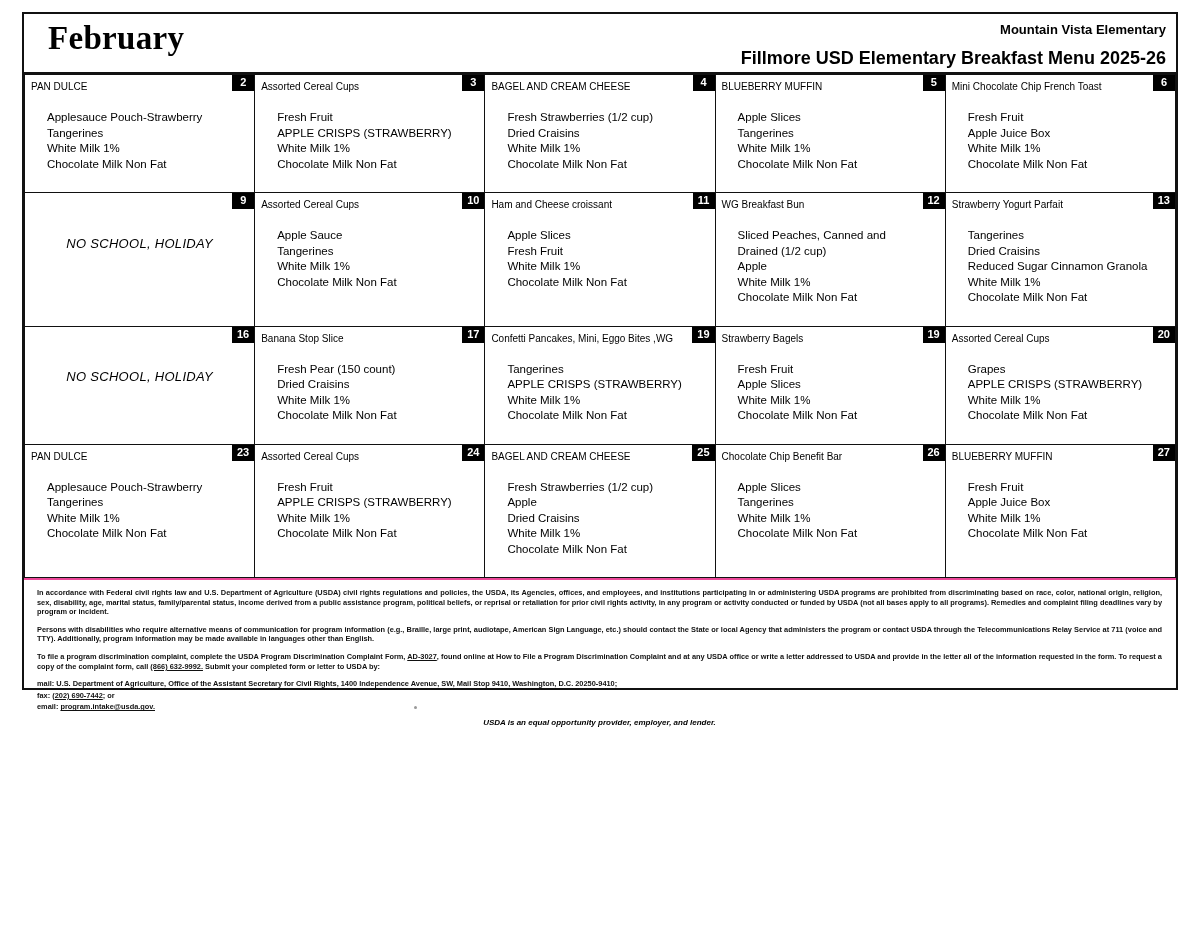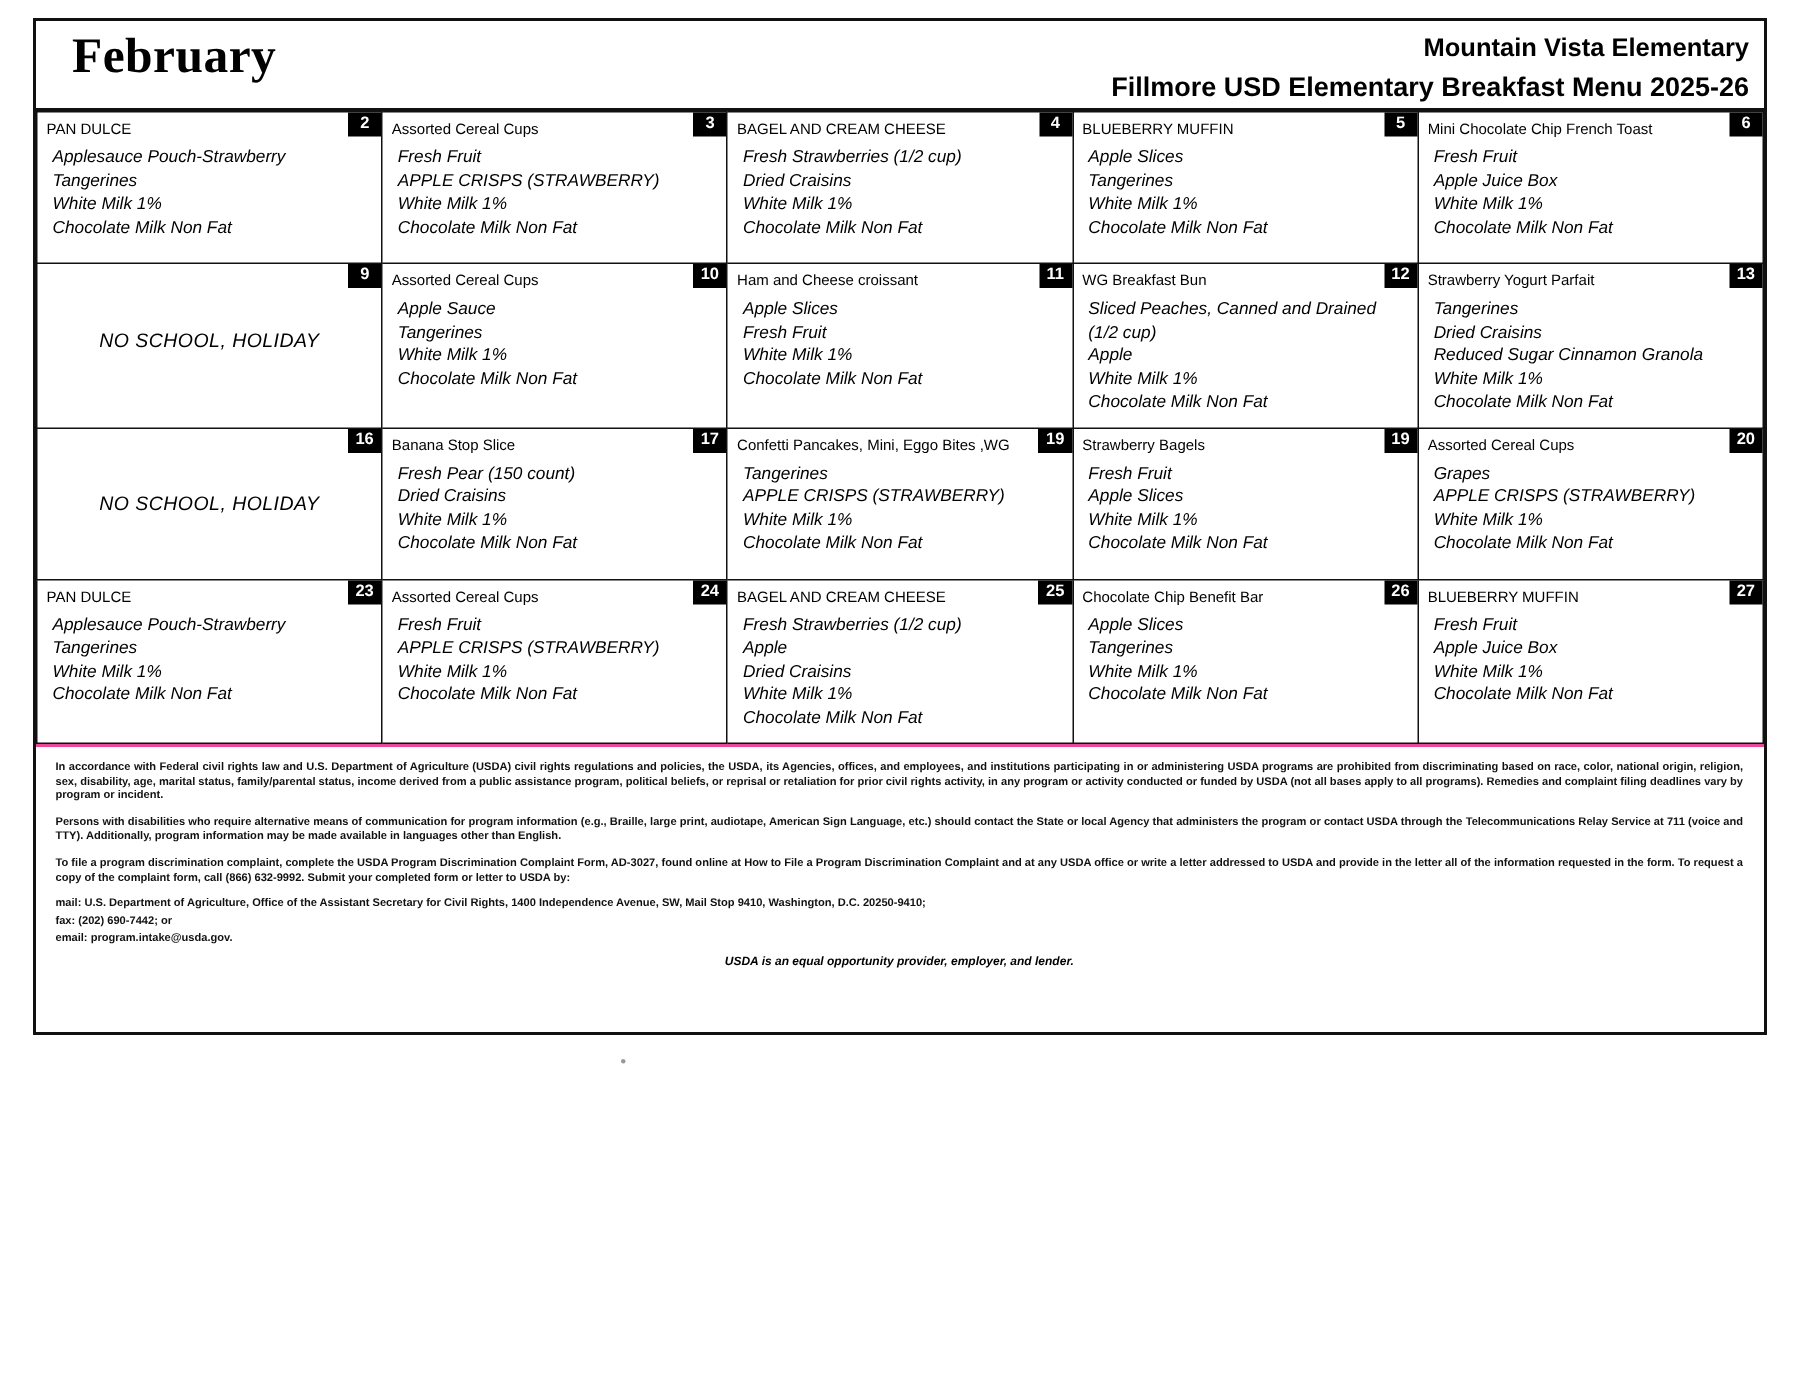--- a/index.html
+++ b/index.html
@@ -44,21 +44,21 @@
     top: 6px;
     font-size: 33px;
     font-weight: bold;
     letter-spacing: 0.3px;
     font-family: "Liberation Serif", serif;
   }
   .school-name {
     position: absolute;
     right: 10px;
     top: 8px;
-    font-size: 17px;
+    font-size: 13px;
     font-weight: bold;
   }
   .menu-sub {
     position: absolute;
     right: 10px;
     top: 34px;
     font-size: 18px;
     font-weight: bold;
   }
   
@@ -94,23 +94,22 @@
   }
   .entry-title {
     font-size: 10px;
     line-height: 15px;
     padding-right: 26px;
     margin-bottom: 1px;
     font-family: "Liberation Sans", sans-serif;
   }
   ul.items {
     list-style: none;
-    margin: 4px;
+    margin: 16px;
     padding: 0;
-    font-style: italic;
   }
   ul.items li {
     font-size: 11.5px;
     line-height: 15.5px;
   }
   .no-school {
     display: flex;
     align-items: center;
     justify-content: center;
     height: 92px;
@@ -137,20 +136,21 @@
   }
   .legal .equal {
     text-align: center;
     font-style: italic;
     font-weight: bold;
     font-size: 8px;
     margin-top: 6px;
   }
   .legal a, .legal .lnk {
     color: #111;
+    text-decoration: underline;
     margin-top: 42px;
   }
   .speck {
     position: absolute;
     left: 414px;
     top: 706px;
     width: 3px;
     height: 3px;
     background: #999;
     border-radius: 50%;

